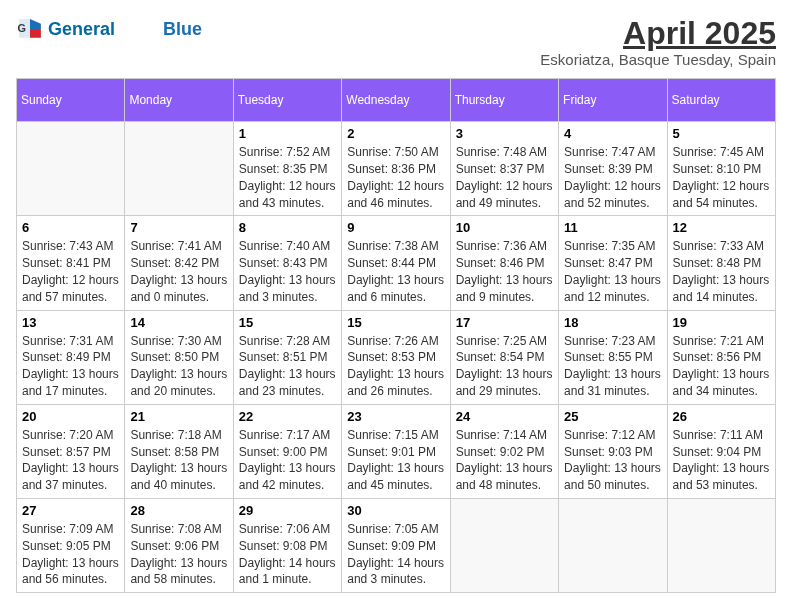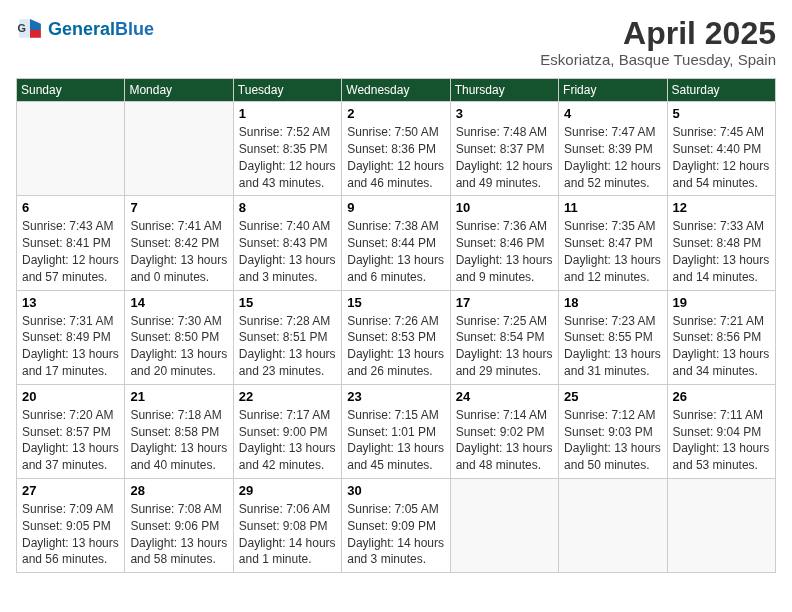--- a/index.html
+++ b/index.html
@@ -25,47 +25,49 @@
       font-size: 18px;
       font-weight: bold;
       color: #0369a1;
       line-height: 1.1;
     }
     .logo-text-blue {
       font-size: 18px;
       font-weight: bold;
       color: #1a6eb5;
       line-height: 1.1;
+      padding-left: 48px;
     }
     .logo-icon {
       width: 28px;
       height: 28px;
     }
     .title-area {
       text-align: right;
     }
     .month-title {
       font-size: 32px;
       font-weight: bold;
       color: #333;
       line-height: 1.1;
+      text-decoration: underline;
     }
     .location-title {
       font-size: 15px;
       color: #555;
     }
     .calendar-table {
       width: 100%;
       border-collapse: collapse;
       font-size: 11px;
     }
     .calendar-table th {
-      background-color: #14532d;
+      background-color: #8b5cf6;
       color: #fff;
-      padding: 4px 4px;
+      padding: 14px 4px;
       text-align: left;
       font-size: 12px;
       font-weight: normal;
       border: 1px solid #ccc;
     }
     .calendar-table td {
       border: 1px solid #ccc;
       padding: 4px 5px;
       vertical-align: top;
       width: calc(100% / 7);
@@ -149,21 +151,21 @@
         </td>
         <td>
           <span class="cell-day">4</span>
           <div class="cell-info">Sunrise: 7:47 AM
 Sunset: 8:39 PM
 Daylight: 12 hours and 52 minutes.</div>
         </td>
         <td>
           <span class="cell-day">5</span>
           <div class="cell-info">Sunrise: 7:45 AM
-Sunset: 4:40 PM
+Sunset: 8:10 PM
 Daylight: 12 hours and 54 minutes.</div>
         </td>
       </tr>
       <tr class="week-row">
         <td>
           <span class="cell-day">6</span>
           <div class="cell-info">Sunrise: 7:43 AM
 Sunset: 8:41 PM
 Daylight: 12 hours and 57 minutes.</div>
         </td>
@@ -263,21 +265,21 @@
         </td>
         <td>
           <span class="cell-day">22</span>
           <div class="cell-info">Sunrise: 7:17 AM
 Sunset: 9:00 PM
 Daylight: 13 hours and 42 minutes.</div>
         </td>
         <td>
           <span class="cell-day">23</span>
           <div class="cell-info">Sunrise: 7:15 AM
-Sunset: 1:01 PM
+Sunset: 9:01 PM
 Daylight: 13 hours and 45 minutes.</div>
         </td>
         <td>
           <span class="cell-day">24</span>
           <div class="cell-info">Sunrise: 7:14 AM
 Sunset: 9:02 PM
 Daylight: 13 hours and 48 minutes.</div>
         </td>
         <td>
           <span class="cell-day">25</span>

